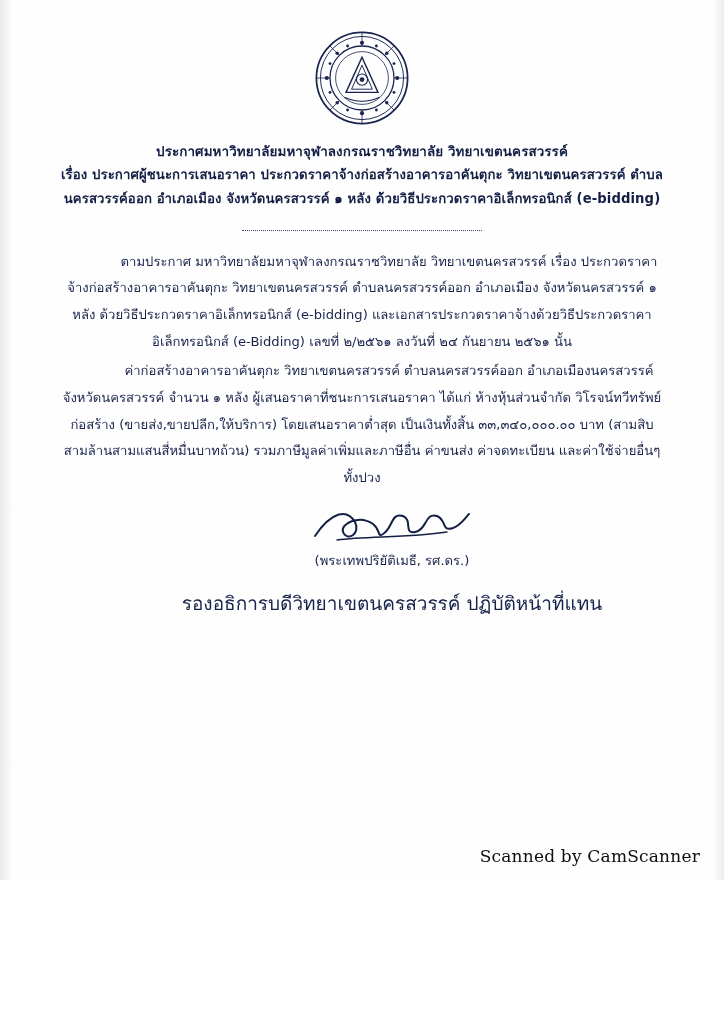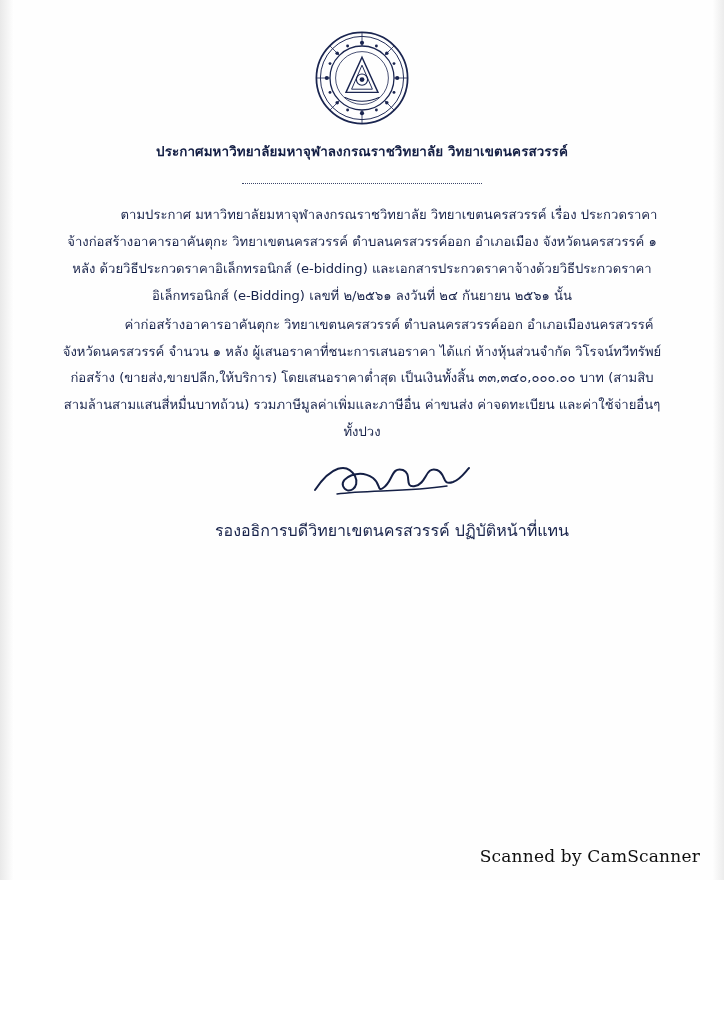--- a/index.html
+++ b/index.html
@@ -99,21 +99,21 @@
   .signature {
     height: 46px;
     position: relative;
   }
   .sign-name {
     font-size: 13.1px;
     color: #18234b;
     margin-top: 2px;
   }
   .sign-role {
-    font-size: 16px;
+    font-size: 19px;
     color: #18234b;
     margin-top: 14px;
     line-height: 1.9;
   }
   .footer {
     position: absolute;
     right: 24px;
     bottom: 14px;
     font-family: "DejaVu Serif", "Liberation Serif", serif;
     font-size: 17px;
@@ -169,39 +169,42 @@
           <path d="M60 44 L73 74 L47 74 Z" fill="none" stroke="#1a2550" stroke-width="1.2"></path>
           <circle cx="60" cy="62" r="7" fill="none" stroke="#1a2550" stroke-width="1.4"></circle>
           <circle cx="60" cy="62" r="3" fill="#1a2550"></circle>
           <path d="M38 84 q22 10 44 0" fill="none" stroke="#1a2550" stroke-width="1.4"></path>
         </svg>
       </span>
     </div>
 
     <div class="title-block">
       <div class="title-line l1">ประกาศมหาวิทยาลัยมหาจุฬาลงกรณราชวิทยาลัย วิทยาเขตนครสวรรค์</div>
+      <div class="title-line">เรื่อง ประกาศผู้ชนะการเสนอราคา ประกวดราคาจ้างก่อสร้างอาคารอาคันตุกะ วิทยาเขตนครสวรรค์ ตำบล</div>
+      <div class="title-line">นครสวรรค์ออก อำเภอเมือง จังหวัดนครสวรรค์ ๑ หลัง ด้วยวิธีประกวดราคาอิเล็กทรอนิกส์ (e-bidding)</div>
     </div>
 
     <div class="divider-wrap">
       <span class="divider"></span>
     </div>
 
     <div class="body-text">
       <p class="para"><span class="indent"></span><span>ตามประกาศ มหาวิทยาลัยมหาจุฬาลงกรณราชวิทยาลัย วิทยาเขตนครสวรรค์ เรื่อง ประกวดราคาจ้างก่อสร้างอาคารอาคันตุกะ วิทยาเขตนครสวรรค์ ตำบลนครสวรรค์ออก อำเภอเมือง จังหวัดนครสวรรค์ ๑ หลัง ด้วยวิธีประกวดราคาอิเล็กทรอนิกส์ (e-bidding) และเอกสารประกวดราคาจ้างด้วยวิธีประกวดราคาอิเล็กทรอนิกส์ (e-Bidding) เลขที่ ๒/๒๕๖๑ ลงวันที่ ๒๔ กันยายน ๒๕๖๑ นั้น</span></p>
       <p class="para"><span class="indent"></span><span>ค่าก่อสร้างอาคารอาคันตุกะ วิทยาเขตนครสวรรค์ ตำบลนครสวรรค์ออก อำเภอเมืองนครสวรรค์ จังหวัดนครสวรรค์ จำนวน ๑ หลัง ผู้เสนอราคาที่ชนะการเสนอราคา ได้แก่ ห้างหุ้นส่วนจำกัด วิโรจน์ทวีทรัพย์ ก่อสร้าง (ขายส่ง,ขายปลีก,ให้บริการ) โดยเสนอราคาต่ำสุด เป็นเงินทั้งสิ้น ๓๓,๓๔๐,๐๐๐.๐๐ บาท (สามสิบสามล้านสามแสนสี่หมื่นบาทถ้วน) รวมภาษีมูลค่าเพิ่มและภาษีอื่น ค่าขนส่ง ค่าจดทะเบียน และค่าใช้จ่ายอื่นๆ ทั้งปวง</span></p>
     </div>
 
 
     <div class="sign-block">
       <div class="signature">
         <svg width="170" height="46" viewBox="0 0 170 46" aria-hidden="true">
           <path d="M8 34 C24 10, 40 6, 48 20 C54 32, 40 40, 36 30 C33 22, 52 12, 66 22 C74 28, 70 36, 76 32 C86 26, 84 10, 96 14 C106 18, 96 32, 108 30 C120 28, 118 10, 130 14 C140 18, 134 30, 146 26 C154 23, 158 16, 162 12" fill="none" stroke="#141f45" stroke-width="2" stroke-linecap="round"></path>
           <path d="M30 38 C60 34, 100 36, 140 30" fill="none" stroke="#141f45" stroke-width="1.4" stroke-linecap="round"></path>
         </svg>
       </div>
+      <div class="sign-name">(พระเทพปริยัติเมธี, รศ.ดร.)</div>
       <div class="sign-role">
         <div>รองอธิการบดีวิทยาเขตนครสวรรค์ ปฏิบัติหน้าที่แทน</div>
       </div>
     </div>
 
   </div>
 
   <div class="footer">Scanned by CamScanner</div>
 </div>
 

